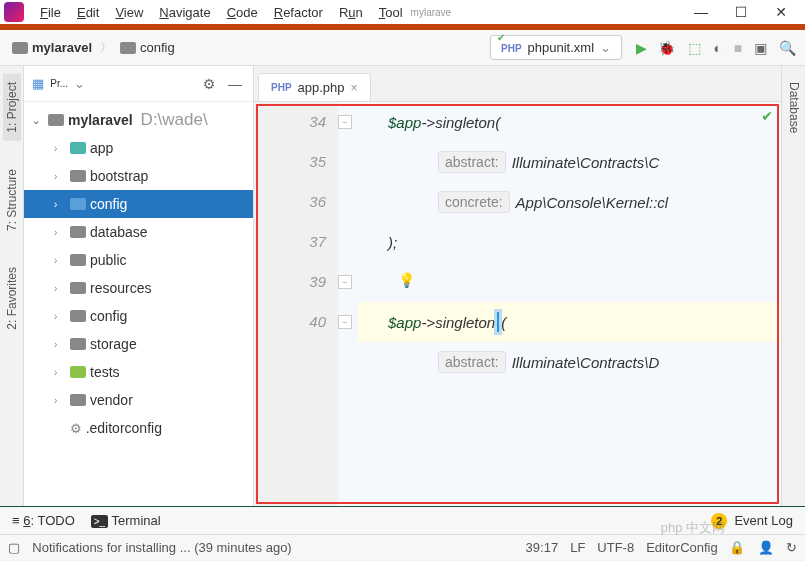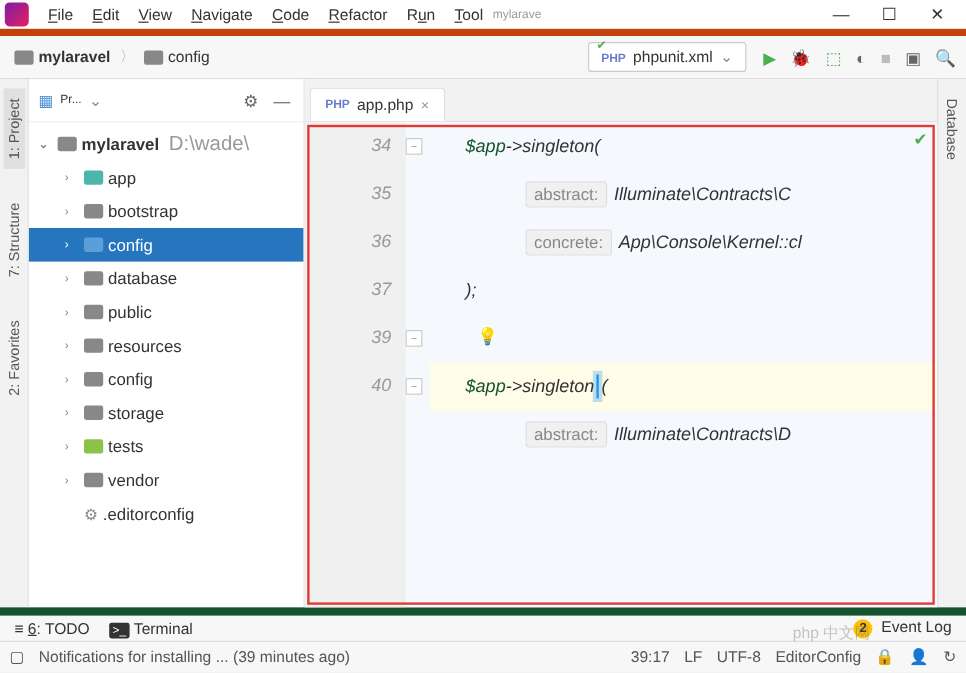--- a/index.html
+++ b/index.html
@@ -77,21 +77,21 @@
     .type { color: #333; }
     .bulb { color: #ffa726; font-size: 14px; position: absolute; left: 40px; top: 170px; }
     .green-tick { color: #4caf50; position: absolute; right: 8px; top: 6px; font-size: 14px; }
     .cursor-mark { display: inline-block; width: 2px; height: 20px; background: #2196f3; vertical-align: middle; margin: 0 2px; box-shadow: 0 0 0 3px rgba(33,150,243,0.3); }
 
     
     .right-tabs { width: 24px; background: #f2f2f2; border-left: 1px solid #ddd; display: flex; flex-direction: column; align-items: center; padding-top: 8px; }
     .vtab-r { writing-mode: vertical-rl; font-size: 12px; color: #555; padding: 8px 2px; cursor: pointer; }
 
     
-    .bottom-toolbar { height: 28px; background: #f7f7f7; border-top: 7px solid #14532d; display: flex; align-items: center; padding: 0 12px; gap: 16px; font-size: 13px; }
+    .bottom-toolbar { height: 28px; background: #f7f7f7; border-top: 1px solid #14532d; display: flex; align-items: center; padding: 0 12px; gap: 16px; font-size: 13px; }
     .bottom-toolbar .spacer { flex: 1; }
     .badge { background: #ffc107; color: #333; border-radius: 50%; width: 16px; height: 16px; display: inline-flex; align-items: center; justify-content: center; font-size: 11px; font-weight: bold; }
     .terminal-icon { background: #333; color: #fff; padding: 1px 3px; font-size: 10px; border-radius: 2px; }
 
     .statusbar { height: 26px; background: #f7f7f7; border-top: 1px solid #ddd; display: flex; align-items: center; padding: 0 8px; gap: 12px; font-size: 13px; color: #555; }
     .statusbar .spacer { flex: 1; }
     .logo-overlay { position: absolute; right: 80px; bottom: 24px; opacity: 0.4; font-size: 13px; color: #737373; pointer-events: none; }
   </style>
 </head>
 <body>

